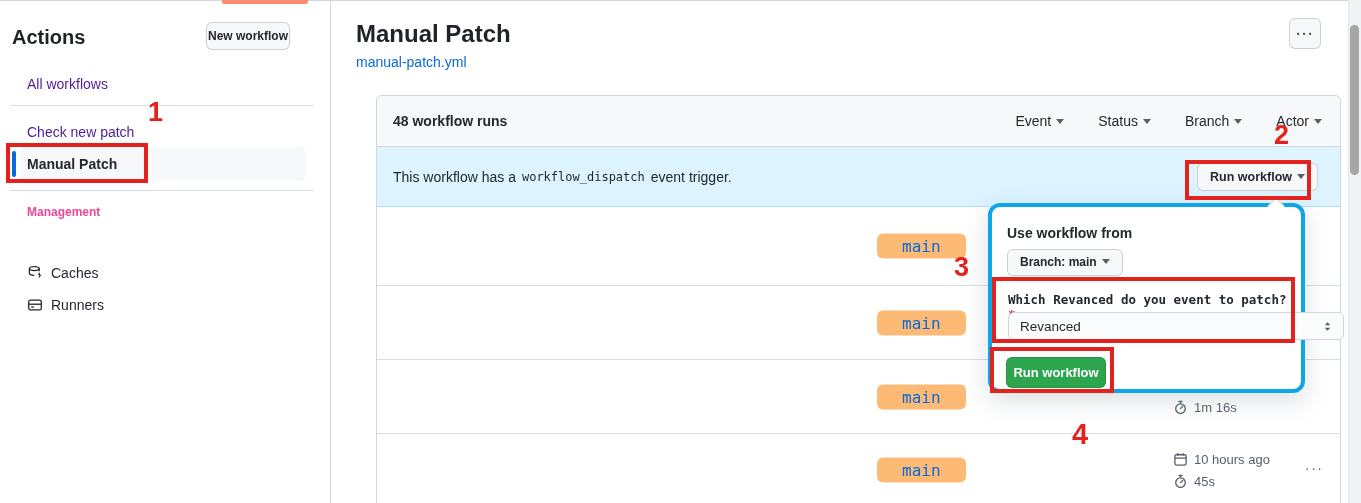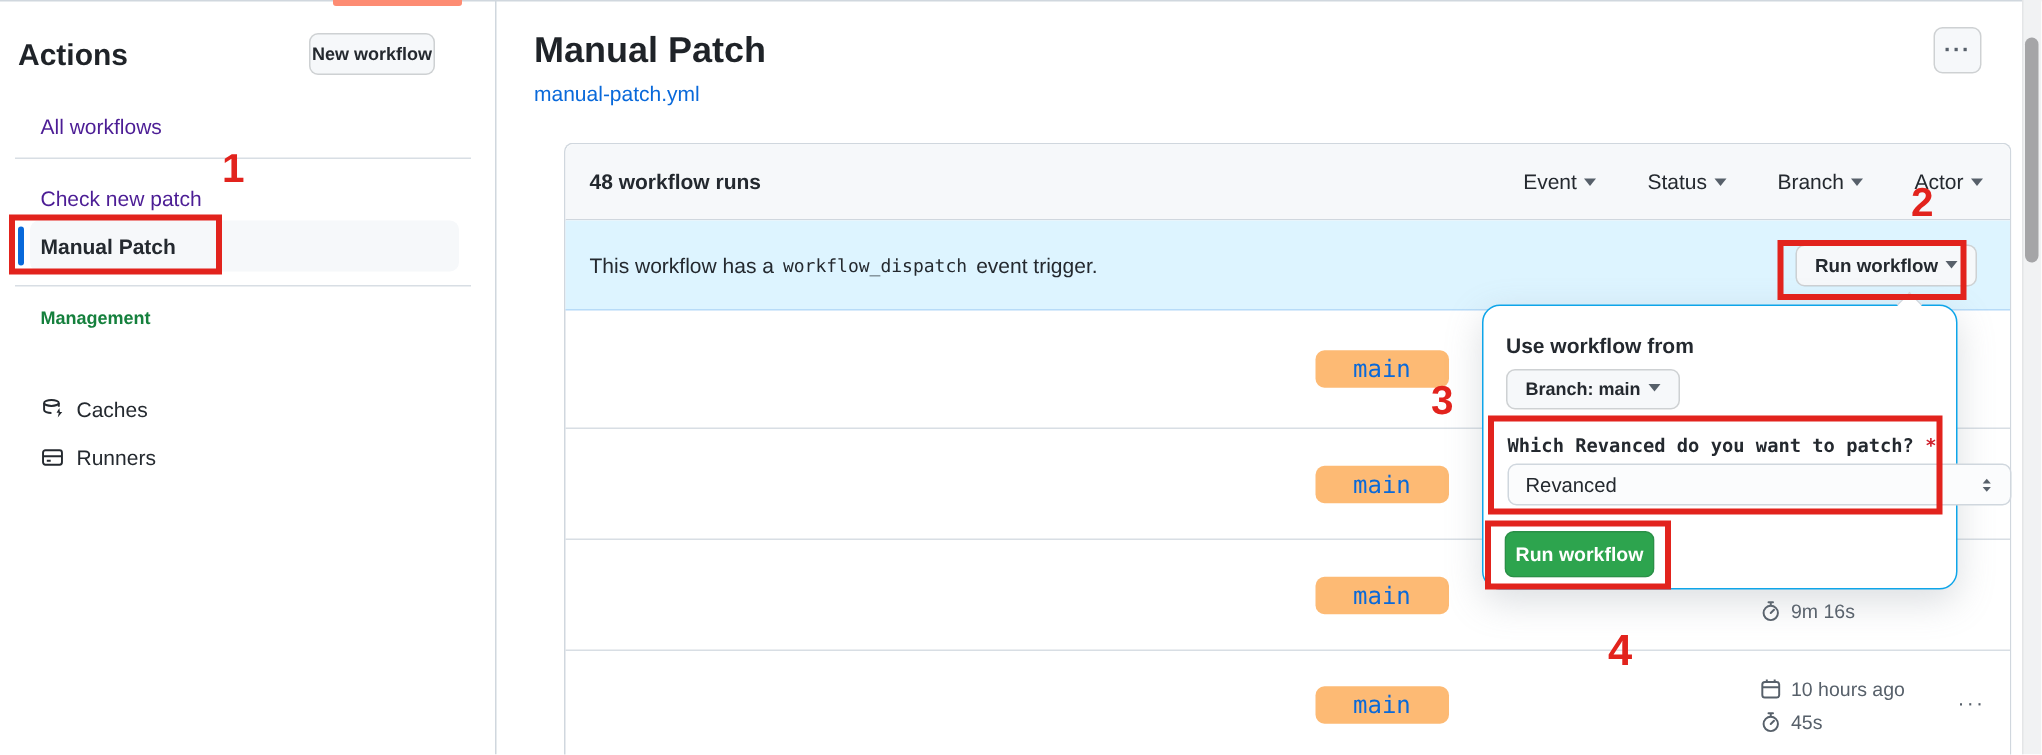--- a/index.html
+++ b/index.html
@@ -13,21 +13,21 @@
   
   .sidebar-border { position:absolute; left:330px; top:0; width:1px; height:503px; background:#d0d7de; }
   .sb-title { position:absolute; left:12px; top:26px; font-size:20px; font-weight:700; color:#1f2328; }
   .btn-light { background:#f6f8fa; border:1px solid rgba(27,31,36,0.18); border-radius:6px; color:#24292f; font-size:12px; font-weight:600; text-align:center; cursor:pointer; }
   .sb-newwf { position:absolute; left:206px; top:22px; width:84px; height:28px; line-height:26px; }
   .sb-item { position:absolute; left:27px; font-size:14px; color:#4c1d95; cursor:pointer; }
   .sb-divider { position:absolute; left:10px; width:304px; height:1px; background:#d8dee4; }
   .sb-selected-bg { position:absolute; left:20px; top:147px; width:286px; height:34px; background:#f6f8fa; border-radius:6px; cursor:pointer; }
   .sb-selected-bar { position:absolute; left:12px; top:151px; width:4px; height:26px; background:#0969da; border-radius:2px; }
   .sb-selected-label { position:absolute; left:27px; top:156px; font-size:14px; font-weight:700; }
-  .sb-section { position:absolute; left:27px; top:205px; font-size:12px; font-weight:700; color:#15803d; }
+  .sb-section { position:absolute; left:27px; top:205px; font-size:12px; font-weight:700; color:#ec4899; }
   .sb-mitem { position:absolute; left:27px; display:flex; align-items:center; gap:8px; font-size:14px; cursor:pointer;margin-top:29px; }
 
   
   .main-title { position:absolute; left:356px; top:20px; font-size:24px; font-weight:600; color:#1f2328; }
   .yml-link { position:absolute; left:356px; top:54px; font-size:14px; color:#0969da; text-decoration:none; cursor:pointer; }
   .search-box { position:absolute; left:980px; top:18px; width:301px; height:31px; border:1px solid #d0d7de; border-radius:6px; background:#fff; display:flex; align-items:center; padding-left:9px; gap:7px; }
   .search-input { border:none; outline:none; flex:1; font-size:14px; color:#24292f; font-family:"Liberation Sans", sans-serif; background:transparent; }
   .search-input::placeholder { color:#6e7781; }
   .kebab-btn { position:absolute; left:1289px; top:18px; width:32px; height:31px; line-height:27px; font-size:15px; letter-spacing:1px; color:#57606a; }
 
@@ -41,21 +41,21 @@
   .banner { position:relative; height:60px; background:#ddf4ff; border-bottom:1px solid rgba(9,105,218,0.18); display:flex; align-items:center; padding-left:16px; font-size:14px; gap:6px; }
   .banner code { font-family:"DejaVu Sans Mono", monospace; font-size:12px; }
   .banner-run-btn { position:absolute; right:22px; top:16px; height:28px; padding:0 12px; line-height:26px; font-size:12.5px; }
   .row { position:relative; border-top:1px solid #d8dee4; }
   .row.first { border-top:none; }
   .branch-badge { position:absolute; left:500px; top:50%; transform:translateY(-50%); background:#fdba74; color:#0969da; font-family:"DejaVu Sans Mono", monospace; font-size:16px; padding:3px 25px; border-radius:6px; cursor:pointer; }
   .meta { position:absolute; left:796px; display:flex; align-items:center; gap:6px; color:#57606a; font-size:13px; }
   .row-kebab { position:absolute; left:928px; color:#57606a; font-size:14px; letter-spacing:1.5px; cursor:pointer; }
 
   
-  .panel { position:absolute; left:988px; top:203px; width:317px; height:190px; background:#fff; border:1px solid #0ea5e9; border-radius:12px; box-shadow:0 8px 24px rgba(140,149,159,0.3); z-index:10; }
+  .panel { position:absolute; left:988px; top:203px; width:317px; height:190px; background:#fff; border:4px solid #0ea5e9; border-radius:12px; box-shadow:0 8px 24px rgba(140,149,159,0.3); z-index:10; }
   .panel-caret { position:absolute; top:-7px; left:278px; width:12px; height:12px; background:#fff; border-left:1px solid #d0d7de; border-top:1px solid #d0d7de; transform:rotate(45deg); }
   .panel-title { position:absolute; left:15px; top:18px; font-size:14px; font-weight:700; }
   .branch-btn { position:absolute; left:15px; top:42px; height:27px; padding:0 12px; line-height:25px; }
   .input-label { position:absolute; left:16px; top:85px; font-family:"DejaVu Sans Mono", monospace; font-size:12.5px; font-weight:700; }
   .required { color:#cf222e; }
   .select { position:absolute; left:16px; top:105px; width:336px; height:28px; background:#fbfcfd; border:1px solid #d0d7de; border-radius:6px; display:flex; align-items:center; padding:0 8px 0 11px; font-size:13.5px; cursor:pointer; }
   .select .spacer { flex:1; }
   .green-btn { position:absolute; left:14px; top:150px; width:100px; height:31px; background:#2da44e; border:1px solid rgba(27,31,36,0.15); border-radius:6px; color:#fff; font-size:13px; font-weight:700; line-height:29px; text-align:center; cursor:pointer; }
 
   
@@ -151,21 +151,21 @@
       <span class="branch-badge">main</span>
       <div class="meta" style="top:40px">
         <span>
           <svg viewBox="0 0 16 16" width="15" height="15">
             <circle cx="8" cy="9.2" r="5.1" fill="none" stroke="#57606a" stroke-width="1.4"></circle>
             <line x1="8" y1="9.2" x2="10.3" y2="6.9" stroke="#57606a" stroke-width="1.4" stroke-linecap="round"></line>
             <line x1="6.4" y1="1.6" x2="9.6" y2="1.6" stroke="#57606a" stroke-width="1.4" stroke-linecap="round"></line>
             <line x1="8" y1="1.6" x2="8" y2="3.8" stroke="#57606a" stroke-width="1.4"></line>
           </svg>
         </span>
-        <span>9m 16s</span>
+        <span>1m 16s</span>
       </div>
     </div>
 
     <div class="row" style="height:73px">
       <span class="branch-badge">main</span>
       <div class="meta" style="top:18px">
         <span>
           <svg viewBox="0 0 16 16" width="15" height="15">
             <rect x="2" y="2.9" width="12" height="11" rx="1.8" fill="none" stroke="#57606a" stroke-width="1.4"></rect>
             <line x1="2" y1="6.5" x2="14" y2="6.5" stroke="#57606a" stroke-width="1.4"></line>
@@ -188,21 +188,21 @@
       </div>
       <span class="row-kebab" style="top:26px">···</span>
     </div>
   </div>
 
   <div class="panel">
     <div class="panel-caret"></div>
     <div class="panel-title">Use workflow from</div>
     <button class="btn-light branch-btn"><span>Branch: main</span><span class="caret"></span></button>
     <div class="input-label">
-      <span>Which Revanced do you want to patch?</span>
+      <span>Which Revanced do you event to patch?</span>
       <span class="required">*</span>
     </div>
     <div class="select">
       <span>Revanced</span>
       <span class="spacer"></span>
       <span>
         <svg viewBox="0 0 16 16" width="15" height="15" fill="#57606a">
           <path d="M8 3.4 L10.9 6.7 H5.1 Z"></path>
           <path d="M8 12.6 L5.1 9.3 H10.9 Z"></path>
         </svg>

